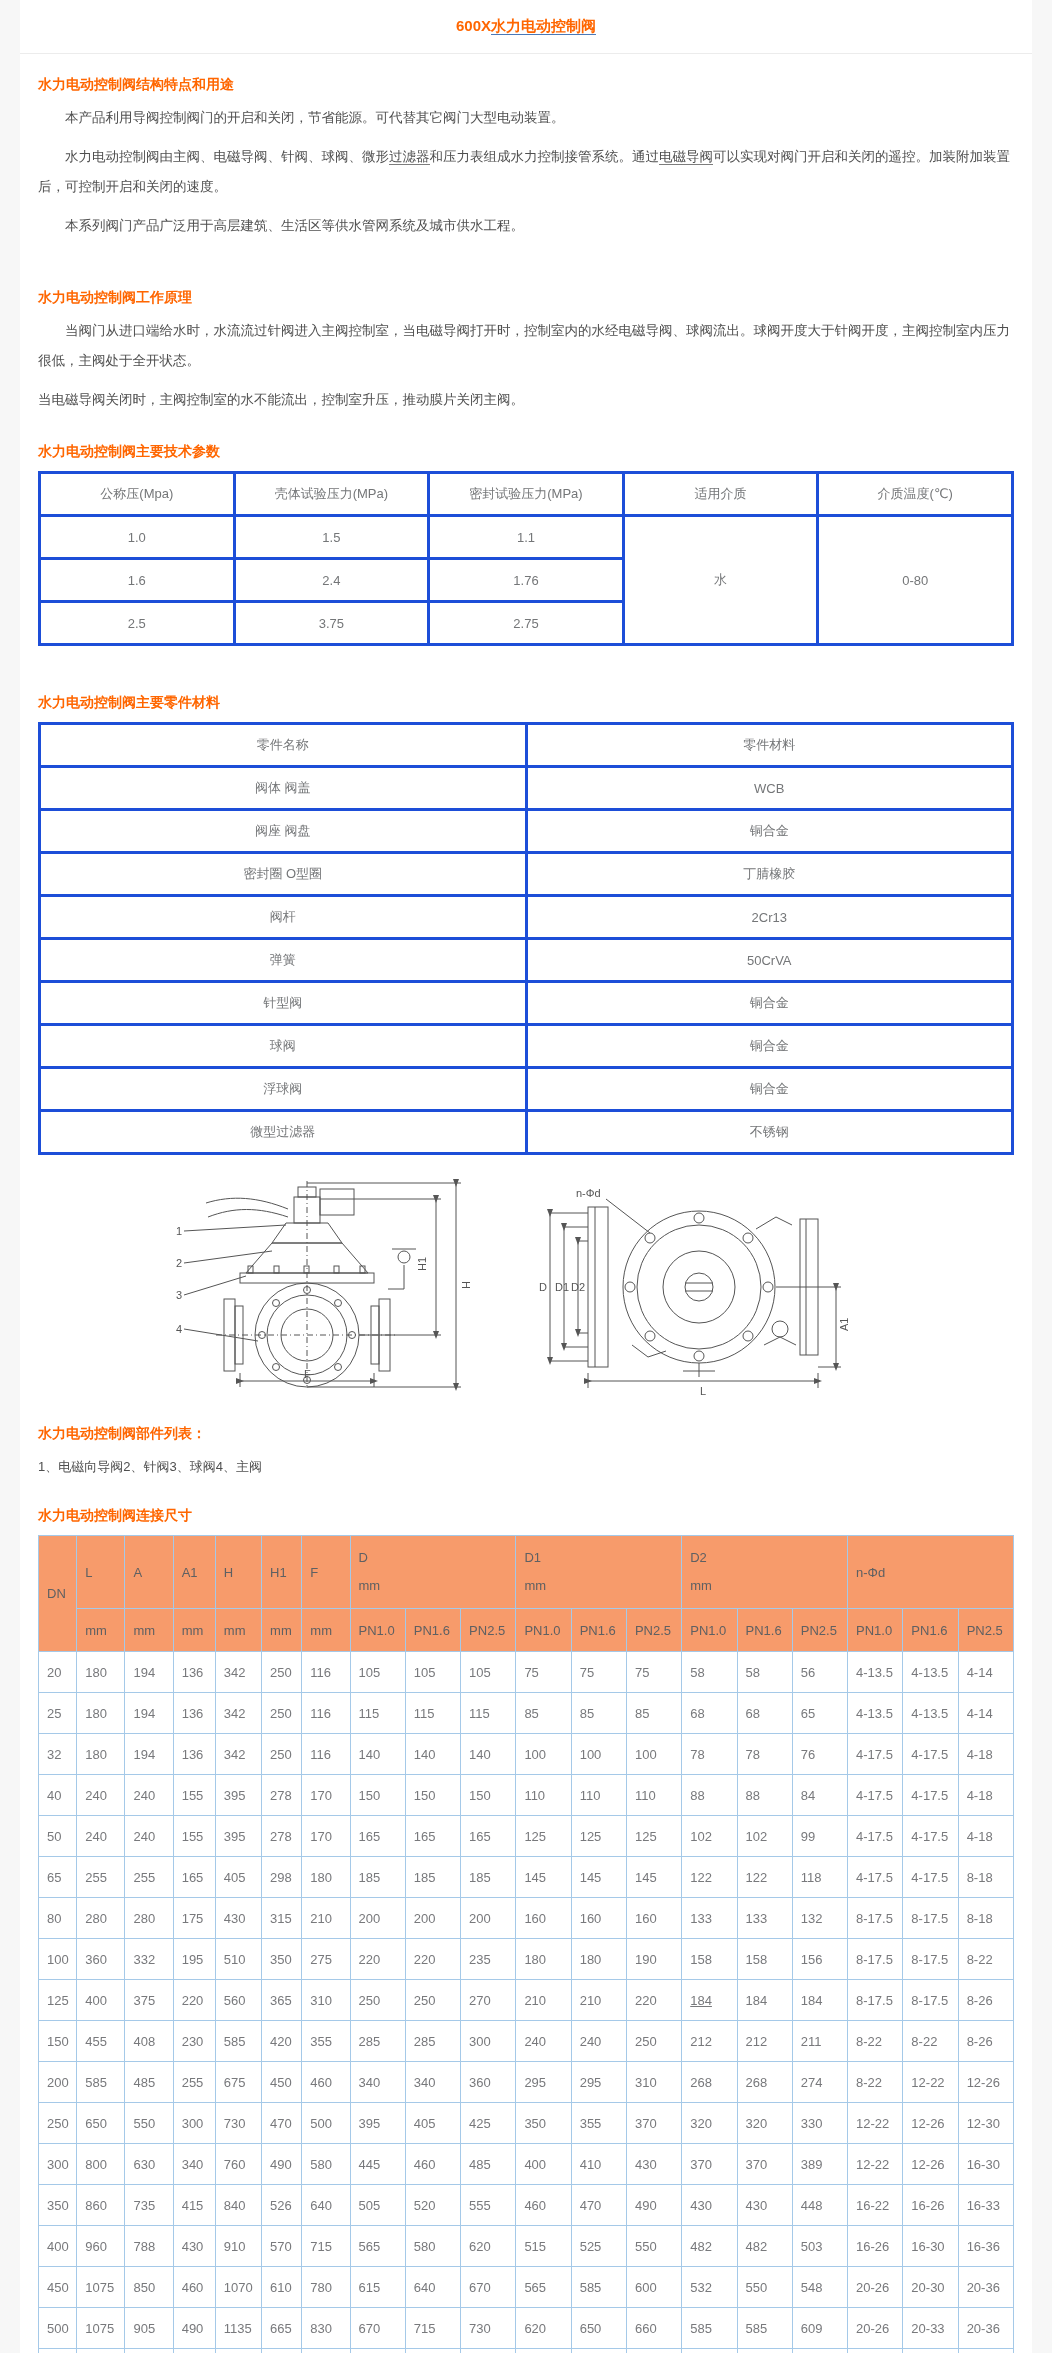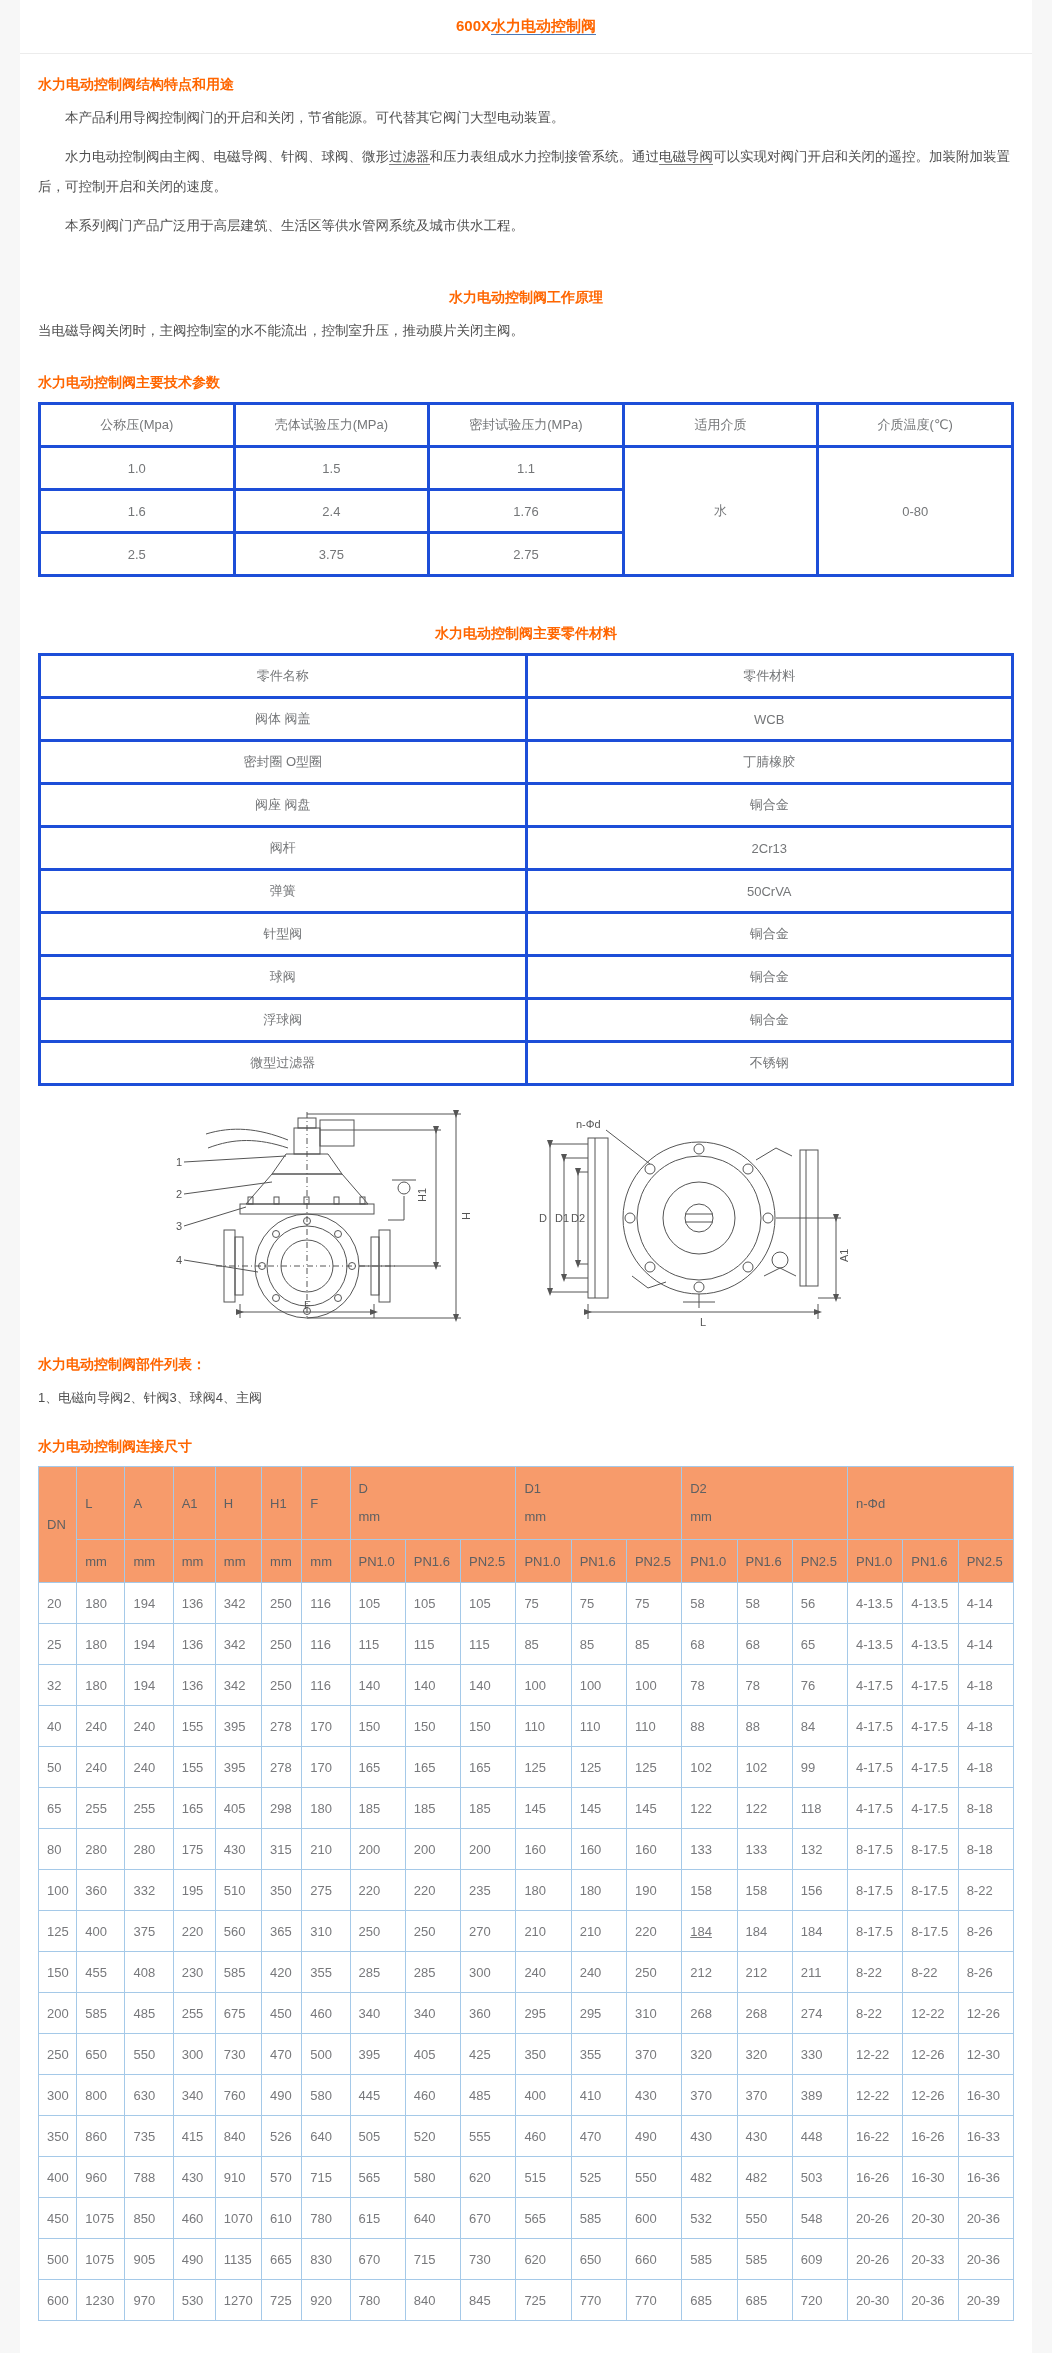--- a/index.html
+++ b/index.html
@@ -3,21 +3,21 @@
 <meta charset="utf-8">
 <style>
   html,body{margin:0;padding:0;background:#f7f7f7;font-family:"Liberation Sans","DejaVu Sans",sans-serif;}
   .page{width:1012px;margin:0 auto;background:#ffffff;min-height:2353px;}
   .doc-title{padding:17px 0 17px;text-align:center;font-size:15px;font-weight:bold;color:#ff6600;}
   .doc-title .t-link{border-bottom:1px solid #4a79b8;cursor:pointer;}
   .rule{border:none;border-top:1px solid #ececec;margin:0;}
   .inner{padding:0 18px 10px;}
   .section-h{color:#ff6600;font-size:14px;font-weight:bold;margin:26px 0 8px;line-height:20px;}
   .section-h.first{margin-top:20px;}
-  .section-h.mt-lg{margin-top:46px;text-align:center;}
+  .section-h.mt-lg{margin-top:46px;}
   .body-p{margin:9px 0;line-height:30px;font-size:13.5px;color:#4f4f4f;}
   .indent{text-indent:2em;}
   .text-link{border-bottom:1px solid #7d7d7d;cursor:pointer;}
   
   table.blue{border-collapse:collapse;width:100%;margin:10px 0 6px;}
   table.blue td,table.blue th{border:3px solid #1d4ed8;height:40px;text-align:center;font-size:13px;font-weight:normal;color:#747678;padding:0 6px;}
   
   .drawings{margin:14px 0 4px;display:flex;justify-content:center;}
   .drawings svg{display:block;}
   
@@ -43,20 +43,21 @@
   <hr class="rule">
 
   <div class="inner">
 
     <div class="section-h first">水力电动控制阀结构特点和用途</div>
     <p class="body-p indent">本产品利用导阀控制阀门的开启和关闭，节省能源。可代替其它阀门大型电动装置。</p>
     <p class="body-p indent"><span>水力电动控制阀由主阀、电磁导阀、针阀、球阀、微形</span><span class="text-link">过滤器</span><span>和压力表组成水力控制接管系统。通过</span><span class="text-link">电磁导阀</span><span>可以实现对阀门开启和关闭的遥控。加装附加装置后，可控制开启和关闭的速度。</span></p>
     <p class="body-p indent">本系列阀门产品广泛用于高层建筑、生活区等供水管网系统及城市供水工程。</p>
 
     <div class="section-h mt-lg">水力电动控制阀工作原理</div>
+    <p class="body-p indent">当阀门从进口端给水时，水流流过针阀进入主阀控制室，当电磁导阀打开时，控制室内的水经电磁导阀、球阀流出。球阀开度大于针阀开度，主阀控制室内压力很低，主阀处于全开状态。</p>
     <p class="body-p">当电磁导阀关闭时，主阀控制室的水不能流出，控制室升压，推动膜片关闭主阀。</p>
 
     <div class="section-h">水力电动控制阀主要技术参数</div>
     <table class="blue">
       <thead>
         <tr>
           <th style="width:20%">公称压(Mpa)</th>
           <th style="width:20%">壳体试验压力(MPa)</th>
           <th style="width:20%">密封试验压力(MPa)</th>
           <th style="width:20%">适用介质</th>
@@ -91,26 +92,26 @@
           <th style="width:50%">零件名称</th>
           <th style="width:50%">零件材料</th>
         </tr>
       </thead>
       <tbody id="materials-body">
           <tr>
             <td>阀体 阀盖</td>
             <td>WCB</td>
           </tr>
           <tr>
+            <td>阀座 阀盘</td>
+            <td>铜合金</td>
+          </tr>
+          <tr>
             <td>密封圈 O型圈</td>
             <td>丁腈橡胶</td>
-          </tr>
-          <tr>
-            <td>阀座 阀盘</td>
-            <td>铜合金</td>
           </tr>
           <tr>
             <td>阀杆</td>
             <td>2Cr13</td>
           </tr>
           <tr>
             <td>弹簧</td>
             <td>50CrVA</td>
           </tr>
           <tr>

